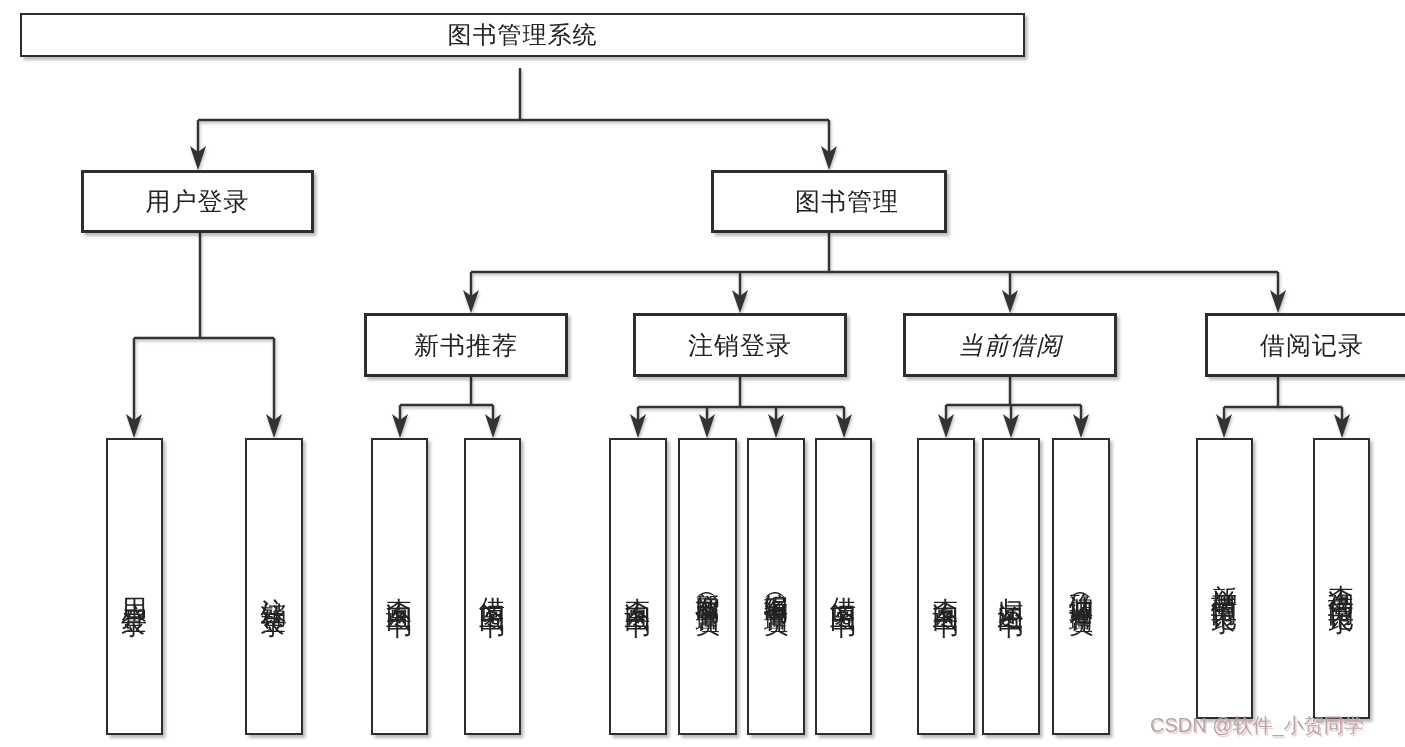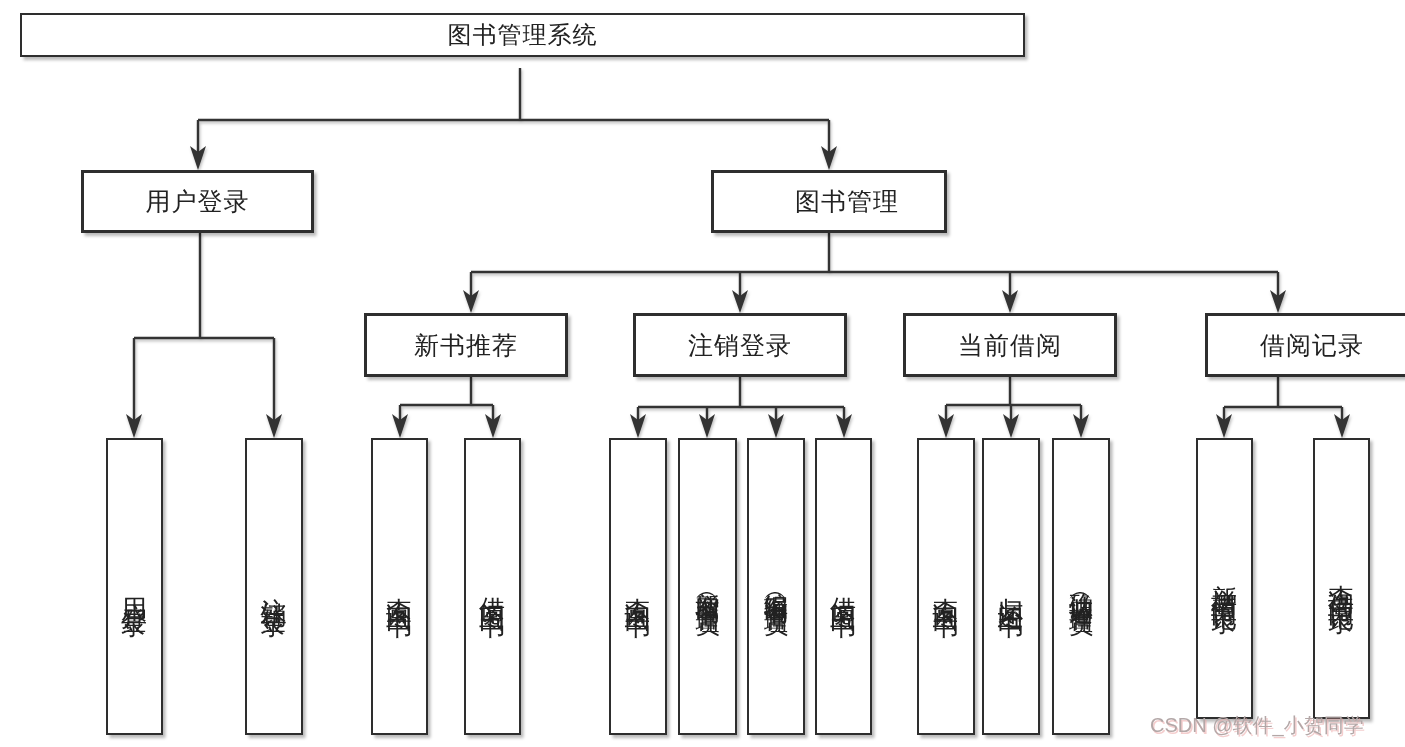--- a/index.html
+++ b/index.html
@@ -163,21 +163,21 @@
   <div class="node l2" style="left:711px; width:236px;padding-left:36px;">
     <span>图书管理</span>
   </div>
 
   <div class="node l3" style="left:364px; width:204px;">
     <span>新书推荐</span>
   </div>
   <div class="node l3" style="left:633px; width:214px;">
     <span>注销登录</span>
   </div>
-  <div class="node l3" style="left:903px; width:214px;">
+  <div class="node l3" style="left:903px; width:214px;font-style:italic;">
     <span>当前借阅</span>
   </div>
   <div class="node l3" style="left:1173px; width:214px;margin-left:32px;">
     <span>借阅记录</span>
   </div>
 
   <div class="leaf" style="left:106px; width:57px; height:297px;">
     <span class="vtext">用户登录</span>
   </div>
   <div class="leaf" style="left:245px; width:58px; height:297px;">

